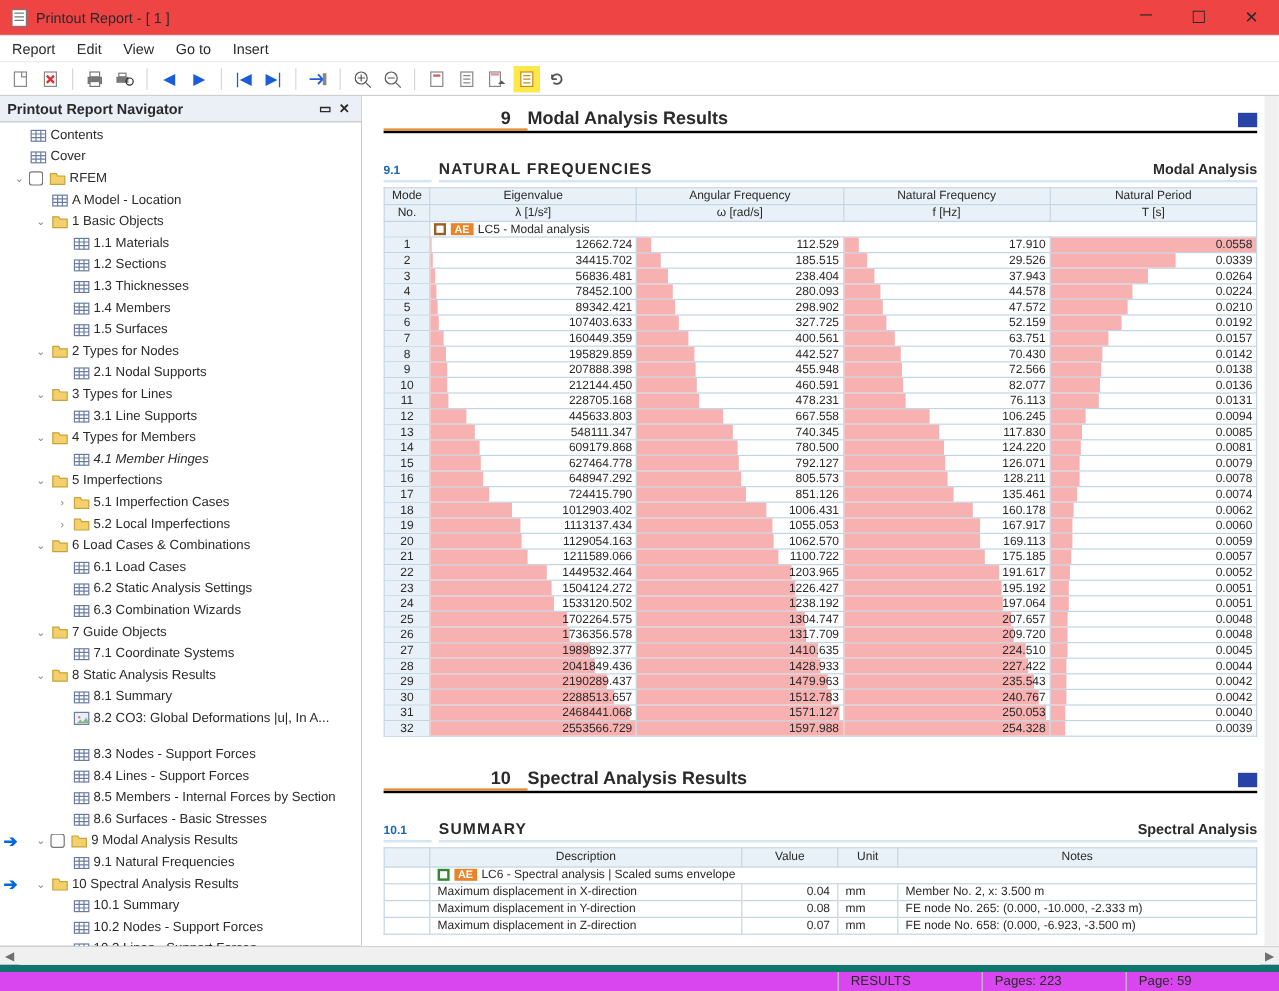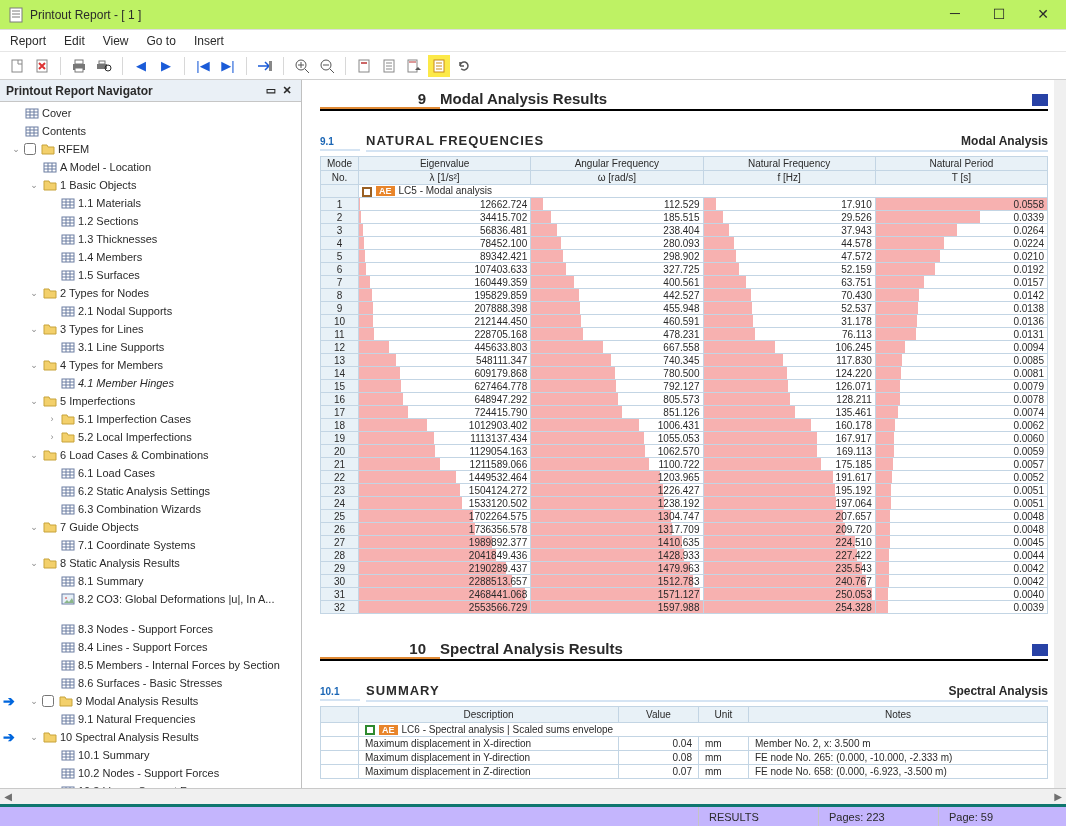--- a/index.html
+++ b/index.html
@@ -1,17 +1,17 @@
 <!DOCTYPE html>
 <html><head>
 <meta charset="utf-8">
 <style>
 * { box-sizing: border-box; margin: 0; padding: 0; }
 body { font-family: "Segoe UI", Tahoma, sans-serif; font-size: 11px; color: #2a2a2a; background: #fff; width: 1066px; height: 826px; overflow: hidden; display: flex; flex-direction: column; }
-.titlebar { height: 30px; background: #bef264; display: flex; align-items: center; padding: 0 8px; border-bottom: 1px solid #ddd; }
+.titlebar { height: 30px; background: #ef4444; display: flex; align-items: center; padding: 0 8px; border-bottom: 1px solid #ddd; }
 .titlebar .ticon { width: 16px; height: 16px; margin-right: 6px; }
 .titlebar .title { flex: 1; font-size: 12px; }
 .titlebar .winbtns { display: flex; gap: 14px; }
 .winbtns span { width: 30px; text-align: center; font-size: 14px; cursor: pointer; font-family: "Segoe UI Symbol"; }
 .menubar { height: 22px; display: flex; align-items: center; gap: 18px; padding: 0 10px; font-size: 12px; border-bottom: 1px solid #e6e6e6; }
 .menubar .mi { cursor: pointer; }
 .toolbar { height: 28px; display: flex; align-items: center; padding: 0 6px; gap: 3px; border-bottom: 1px solid #d0d0d0; background: #fff; }
 .tbtn { width: 22px; height: 22px; display: flex; align-items: center; justify-content: center; border: 1px solid transparent; cursor: pointer; font-size: 13px; }
 .tbtn.nav { color: #1a5bd8; }
 .tbtn.hl { background: #fce948; }
@@ -44,21 +44,21 @@
 table.freq td.v { text-align: right; }
 td.v .bar { position: absolute; left: 0; top: 0; bottom: 0; background: #f7b1b0; }
 td.v .vv { position: relative; }
 .lc5row td { font-size: 10px; }
 .lc5tag { background: #e8852b; color: #fff; padding: 0 3px; font-size: 9px; font-weight: bold; margin: 0 4px; }
 .lc5box { display: inline-block; width: 10px; height: 10px; border: 2px solid #9a6023; vertical-align: middle; }
 table.summ { width: 100%; border-collapse: collapse; font-size: 10px; margin-top: 4px; }
 table.summ th { background: #e8f1f7; border: 1px solid #c3d5e4; padding: 2px 4px; font-weight: normal; }
 table.summ td { border: 1px solid #c3d5e4; padding: 1px 6px; height: 13px; }
 .lc6box { display: inline-block; width: 10px; height: 10px; border: 2px solid #2e8a2e; vertical-align: middle; }
-.statusbar { height: 22px; border-top: 3px solid #0f766e; background: #c4b5fd; display: flex; align-items: flex-start; font-size: 11px; padding: 0 8px; }
+.statusbar { height: 22px; border-top: 6px solid #0f766e; background: #d946ef; display: flex; align-items: flex-start; font-size: 11px; padding: 0 8px; }
 .statusbar .sf { flex: 1; }
 .statusbar .sc { width: 120px; border-left: 1px solid #c4c4c4; padding-left: 10px; height: 100%; display: flex; align-items: center; }
 .hscroll { height: 16px; background: #f0f0f0; display: flex; align-items: center; border-top: 1px solid #c9c9c9; }
 .hscroll .tr { width: 16px; text-align: center; color: #707070; font-size: 10px; }
 .hscroll .track { flex: 1; height: 14px; background: #f0f0f0; position: relative; }
 
 .sbv { position: absolute; right: 0; top: 0; width: 12px; bottom: 0; background: #f0f0f0; }
 </style>
 </head>
 <body>
@@ -193,34 +193,34 @@
           <span class="tw"></span>
           <span class="tic">
             <svg width="14" height="14">
               <rect x="1" y="3" width="12" height="9" fill="#fff" stroke="#6a7ca1"></rect>
               <line x1="1" y1="6" x2="13" y2="6" stroke="#6a7ca1"></line>
               <line x1="1" y1="9" x2="13" y2="9" stroke="#6a7ca1"></line>
               <line x1="5" y1="3" x2="5" y2="12" stroke="#6a7ca1"></line>
               <line x1="9" y1="3" x2="9" y2="12" stroke="#6a7ca1"></line>
             </svg>
           </span>
+          <span>Contents</span>
+        </div>
+        <div class="tnode" style="padding-left: 6px;">
+          <span class="tw"></span>
+          <span class="tic">
+            <svg width="14" height="14">
+              <rect x="1" y="3" width="12" height="9" fill="#fff" stroke="#6a7ca1"></rect>
+              <line x1="1" y1="6" x2="13" y2="6" stroke="#6a7ca1"></line>
+              <line x1="1" y1="9" x2="13" y2="9" stroke="#6a7ca1"></line>
+              <line x1="5" y1="3" x2="5" y2="12" stroke="#6a7ca1"></line>
+              <line x1="9" y1="3" x2="9" y2="12" stroke="#6a7ca1"></line>
+            </svg>
+          </span>
           <span>Cover</span>
-        </div>
-        <div class="tnode" style="padding-left: 6px;">
-          <span class="tw"></span>
-          <span class="tic">
-            <svg width="14" height="14">
-              <rect x="1" y="3" width="12" height="9" fill="#fff" stroke="#6a7ca1"></rect>
-              <line x1="1" y1="6" x2="13" y2="6" stroke="#6a7ca1"></line>
-              <line x1="1" y1="9" x2="13" y2="9" stroke="#6a7ca1"></line>
-              <line x1="5" y1="3" x2="5" y2="12" stroke="#6a7ca1"></line>
-              <line x1="9" y1="3" x2="9" y2="12" stroke="#6a7ca1"></line>
-            </svg>
-          </span>
-          <span>Contents</span>
         </div>
         <div class="tnode" style="padding-left: 6px;">
           <span class="tw">⌄</span>
           <input type="checkbox" style="margin: 0px 2px; width: 12px; height: 12px;">
           <span class="tic">
             <svg width="14" height="14">
               <path d="M1 3h5l1 2h6v7H1z" fill="#f3d06b" stroke="#c7a33a"></path>
             </svg>
           </span>
           <span>RFEM</span>
@@ -733,28 +733,28 @@
               <td class="m">8</td>
               <td class="v"><span class="bar" style="width:7.668875724923343%"></span><span class="vv">195829.859</span></td>
               <td class="v"><span class="bar" style="width:27.69276114714253%"></span><span class="vv">442.527</span></td>
               <td class="v"><span class="bar" style="width:27.692585951998993%"></span><span class="vv">70.430</span></td>
               <td class="v"><span class="bar" style="width:25.448028673835125%"></span><span class="vv">0.0142</span></td>
             </tr>
             <tr>
               <td class="m">9</td>
               <td class="v"><span class="bar" style="width:8.141099100292985%"></span><span class="vv">207888.398</span></td>
               <td class="v"><span class="bar" style="width:28.532629781950803%"></span><span class="vv">455.948</span></td>
-              <td class="v"><span class="bar" style="width:28.532446289830453%"></span><span class="vv">52.537</span></td>
+              <td class="v"><span class="bar" style="width:28.532446289830453%"></span><span class="vv">72.566</span></td>
               <td class="v"><span class="bar" style="width:24.73118279569892%"></span><span class="vv">0.0138</span></td>
             </tr>
             <tr>
               <td class="m">10</td>
               <td class="v"><span class="bar" style="width:8.307769974864833%"></span><span class="vv">212144.450</span></td>
               <td class="v"><span class="bar" style="width:28.82318265218512%"></span><span class="vv">460.591</span></td>
-              <td class="v"><span class="bar" style="width:28.823015947909784%"></span><span class="vv">31.178</span></td>
+              <td class="v"><span class="bar" style="width:28.823015947909784%"></span><span class="vv">82.077</span></td>
               <td class="v"><span class="bar" style="width:24.37275985663082%"></span><span class="vv">0.0136</span></td>
             </tr>
             <tr>
               <td class="m">11</td>
               <td class="v"><span class="bar" style="width:8.956302782405183%"></span><span class="vv">228705.168</span></td>
               <td class="v"><span class="bar" style="width:29.927070791520332%"></span><span class="vv">478.231</span></td>
               <td class="v"><span class="bar" style="width:29.92710201000283%"></span><span class="vv">76.113</span></td>
               <td class="v"><span class="bar" style="width:23.476702508960575%"></span><span class="vv">0.0131</span></td>
             </tr>
             <tr>

